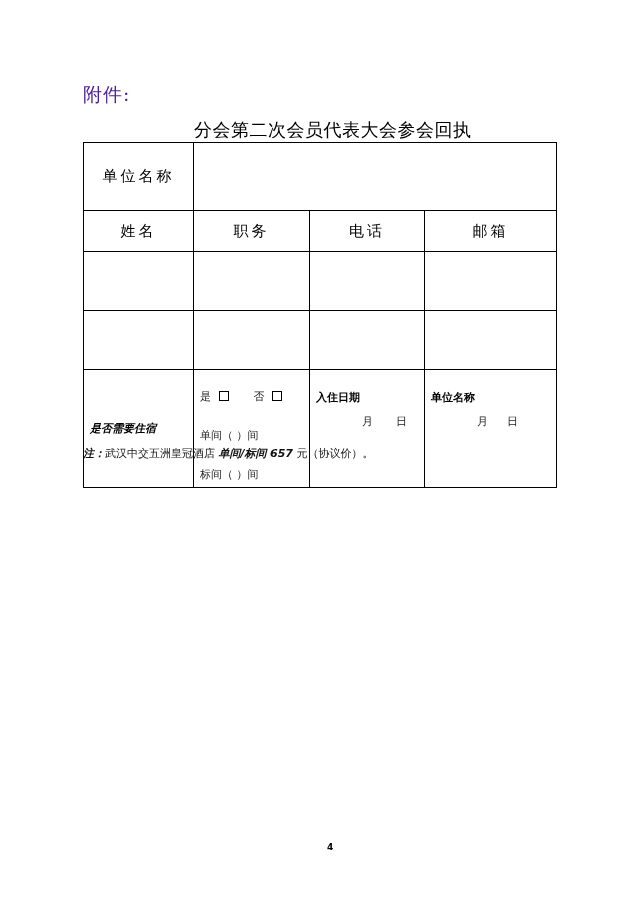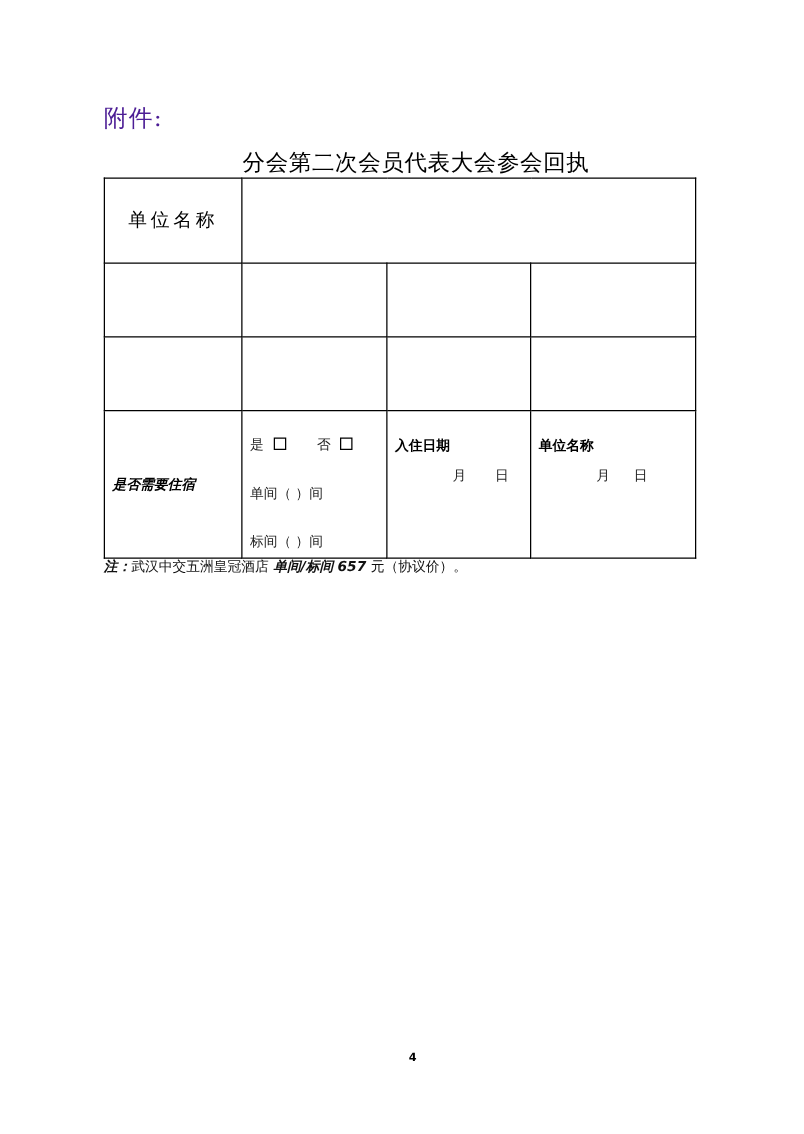--- a/index.html
+++ b/index.html
@@ -35,20 +35,26 @@
   <colgroup>
     <col style="width:110px">
       <col style="width:116px">
       <col style="width:115px">
       <col style="width:132px">
   </colgroup>
   <tbody>
       <tr style="height:68px">
     <td class="lbl">单位名称</td>
     <td colspan="3"></td>
+  </tr>
+  <tr style="height:41px">
+    <td class="hdr">姓名</td>
+    <td class="hdr">职务</td>
+    <td class="hdr">电话</td>
+    <td class="hdr">邮箱</td>
   </tr>
   <tr style="height:59px">
     <td></td>
     <td></td>
     <td></td>
     <td></td>
   </tr>
   <tr style="height:59px">
     <td></td>
     <td></td>

